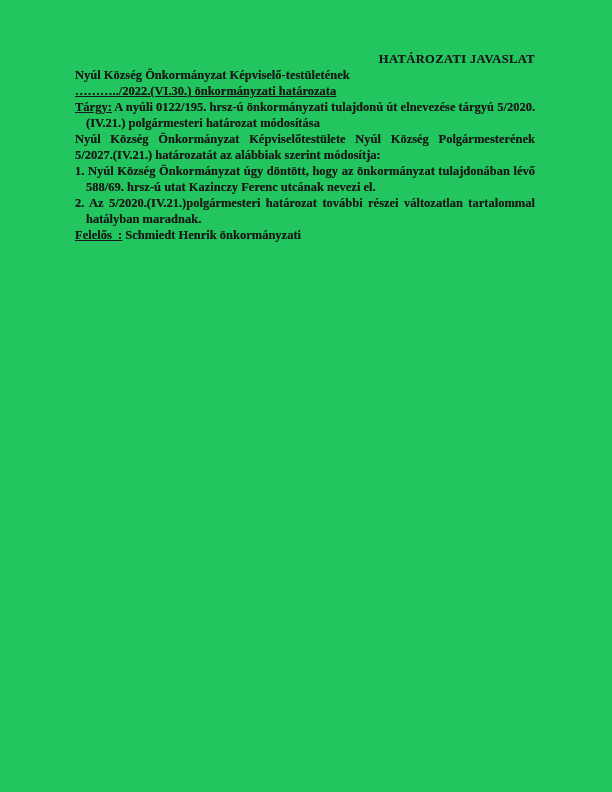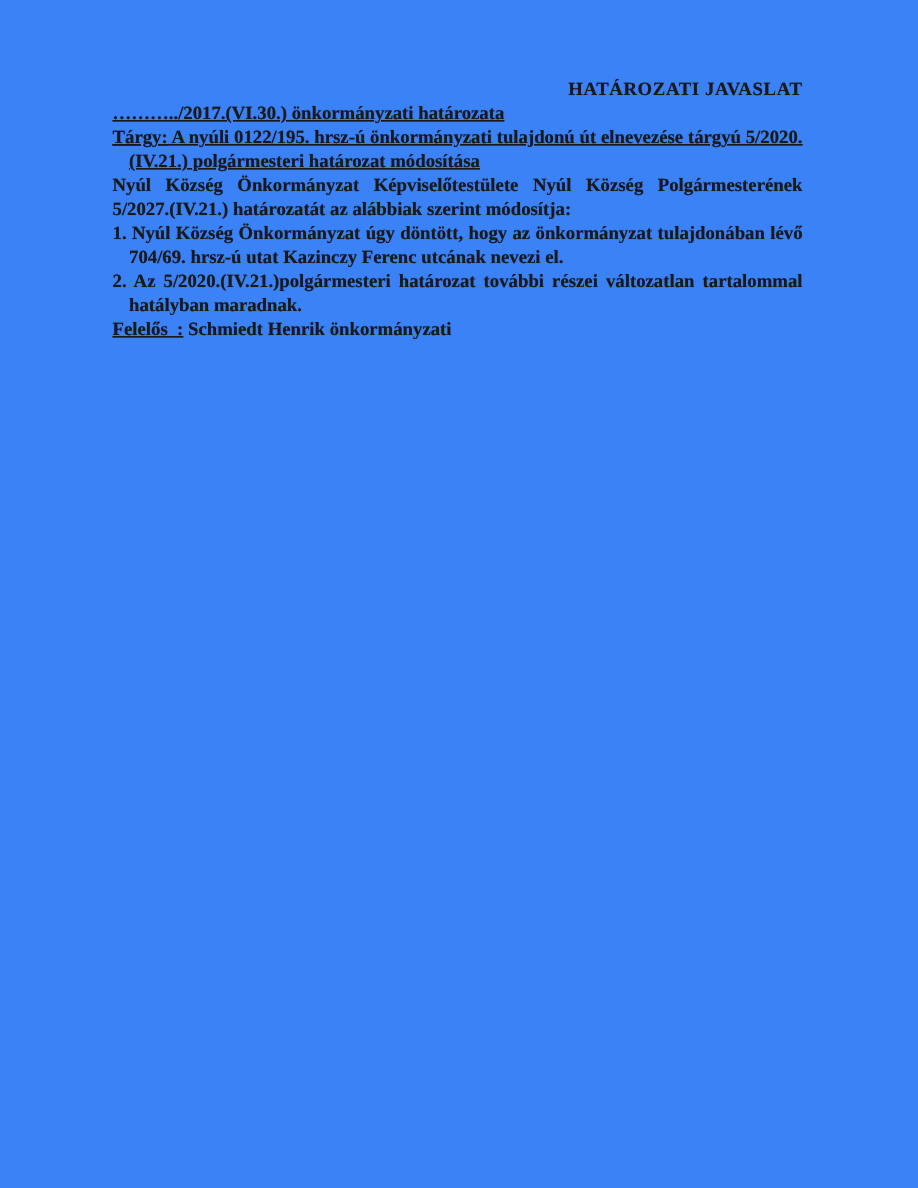--- a/index.html
+++ b/index.html
@@ -1,67 +1,67 @@
 <!DOCTYPE html>
 <html><head>
 <meta charset="utf-8">
 <style>
   html, body { margin: 0; padding: 0; background: #ffffff; }
   .page {
     position: relative;
     width: 612px;
     height: 792px;
-    background: #3b82f6;
+    background: #22c55e;
     box-sizing: border-box;
     padding: 51px 77px 0 75px;
     font-family: "Liberation Serif", "DejaVu Serif", serif;
     font-size: 12.5px;
     line-height: 16px;
     font-weight: bold;
     color: #191919;
     text-shadow: 0 0 0.5px rgba(20,20,20,0.6);
     overflow: hidden;
   }
   .page p { margin: 0; }
   .doc-title { text-align: right; letter-spacing: 0.4px; }
   .addressee { margin-top: 26px; }
   .resnum { margin-top: 21px; }
   .u { text-decoration: underline; text-underline-offset: 1px; }
   .subject {
     margin-top: 22px;
     text-align: justify;
     padding-left: 11px;
     text-indent: -11px;
-    text-decoration: underline;
   }
   .intro { margin-top: 23px; text-align: justify; }
   .item {
     text-align: justify;
     padding-left: 11px;
     text-indent: -11px;
   }
   .item-1 { margin-top: 6px; }
   .item-2 { margin-top: 9px; }
   .responsible { margin-top: 15px; }
   .pre { white-space: pre-wrap; text-align: center; }
 </style>
 </head>
 <body>
 
 <div class="page">
 
   <p class="doc-title">HATÁROZATI JAVASLAT</p>
 
+  <p class="addressee">Nyúl Község Önkormányzat Képviselő-testületének</p>
 
-  <p class="resnum"><span class="u">………../2017.(VI.30.) önkormányzati határozata</span></p>
+  <p class="resnum"><span class="u">………../2022.(VI.30.) önkormányzati határozata</span></p>
 
   <p class="subject"><span class="u">Tárgy:</span> <span>A nyúli 0122/195. hrsz-ú önkormányzati tulajdonú út elnevezése tárgyú 5/2020.(IV.21.) polgármesteri határozat módosítása</span></p>
 
   <p class="intro">Nyúl Község Önkormányzat Képviselőtestülete Nyúl Község Polgármesterének 5/2027.(IV.21.) határozatát az alábbiak szerint módosítja:</p>
 
-  <p class="item item-1"><span>1.</span> <span>Nyúl Község Önkormányzat úgy döntött, hogy az önkormányzat tulajdonában lévő 704/69. hrsz-ú utat Kazinczy Ferenc utcának nevezi el.</span></p>
+  <p class="item item-1"><span>1.</span> <span>Nyúl Község Önkormányzat úgy döntött, hogy az önkormányzat tulajdonában lévő 588/69. hrsz-ú utat Kazinczy Ferenc utcának nevezi el.</span></p>
 
   <p class="item item-2"><span>2.</span> <span>Az 5/2020.(IV.21.)polgármesteri határozat további részei változatlan tartalommal hatályban maradnak.</span></p>
 
   <p class="responsible"><span class="u pre">Felelős  :</span> <span>Schmiedt Henrik önkormányzati</span></p>
 
 
 </div>
 
 </body></html>

